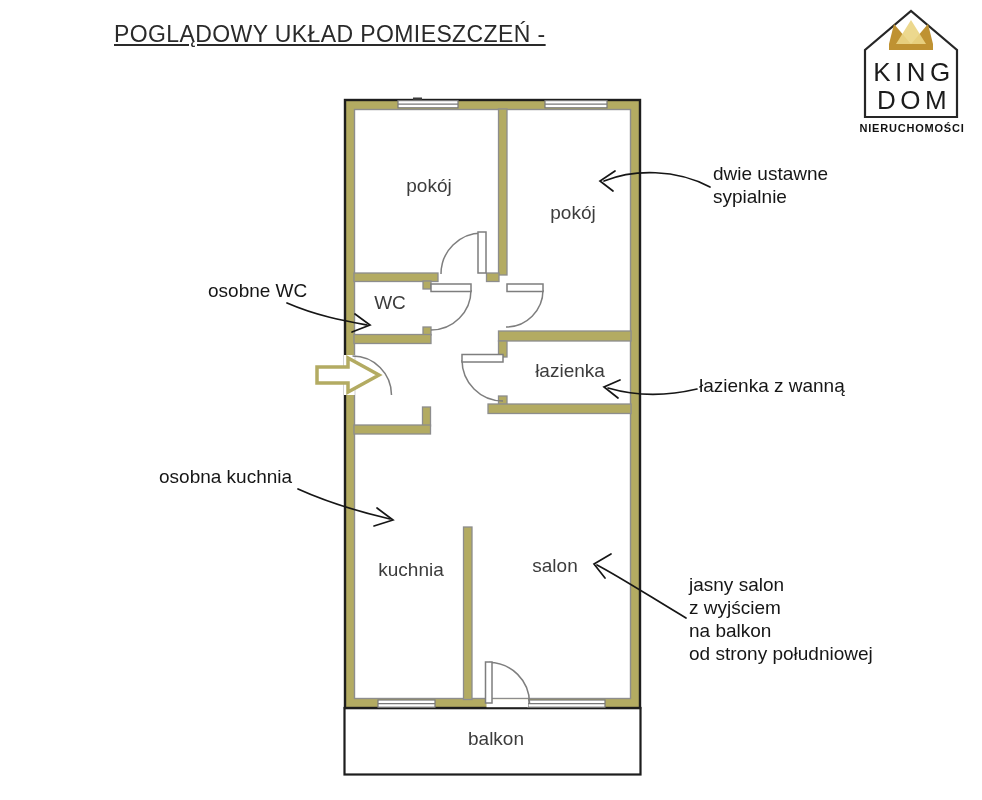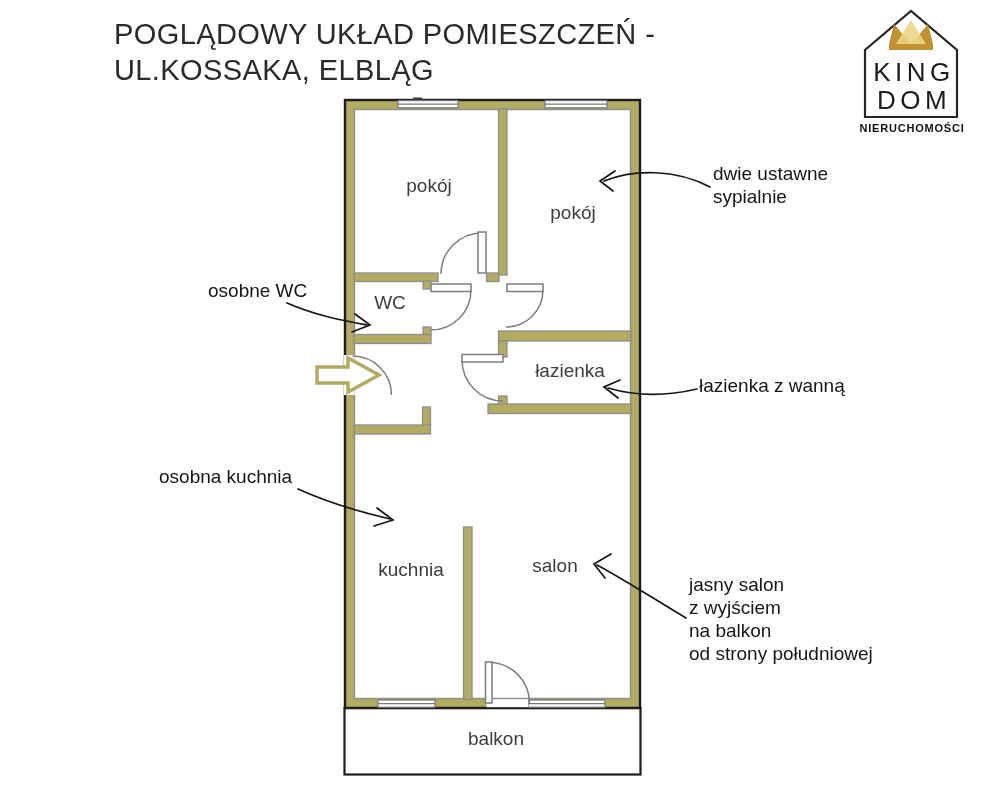--- a/index.html
+++ b/index.html
@@ -1,33 +1,32 @@
 <!DOCTYPE html>
 <html><head>
 <meta charset="utf-8">
 <style>
   html,body { margin:0; padding:0; background:#ffffff; }
   .page { position:relative; width:982px; height:800px; background:#ffffff; overflow:hidden;
           font-family:"Liberation Sans", sans-serif; }
-  .title { position:absolute; left:114px; top:16px; font-size:29px; line-height:36px;
-           color:#2a2a2a; letter-spacing:0.4px; white-space:nowrap; }
+  .title { position:absolute; left:114px; top:16px; font-size:23px; line-height:36px;
+           color:#2a2a2a; letter-spacing:0.4px; white-space:nowrap;text-decoration:underline; }
   .logo  { position:absolute; left:848px; top:4px; width:132px; height:136px; }
   .plan  { position:absolute; left:0; top:0; }
   .room-label { font-family:"Liberation Sans", sans-serif; font-size:19px; fill:#3c3c3c; }
   .anno       { font-family:"Liberation Sans", sans-serif; font-size:19px; fill:#161616; }
   .brand-line { font-family:"Liberation Sans", sans-serif; }
 </style>
 </head>
 <body>
 
 <div class="page">
 
   <div class="title">
     <div>POGLĄDOWY UKŁAD POMIESZCZEŃ -</div>
-    <div>UL.KOSSAKA, ELBLĄG</div>
   </div>
 
   <svg class="logo" viewBox="0 0 132 136">
     <polygon points="17,113 17,46 63,7 109,46 109,113" fill="none" stroke="#262626" stroke-width="2.2" stroke-linejoin="miter"></polygon>
     <g>
       <rect x="41" y="40" width="44" height="6" fill="#bf9232"></rect>
       <polygon points="41,40 63,40 46,20" fill="#bf9232"></polygon>
       <polygon points="63,40 85,40 80,20" fill="#bf9232"></polygon>
       <polygon points="48,40 78,40 63,16" opacity="0.92" fill="#ead584"></polygon>
     </g>

